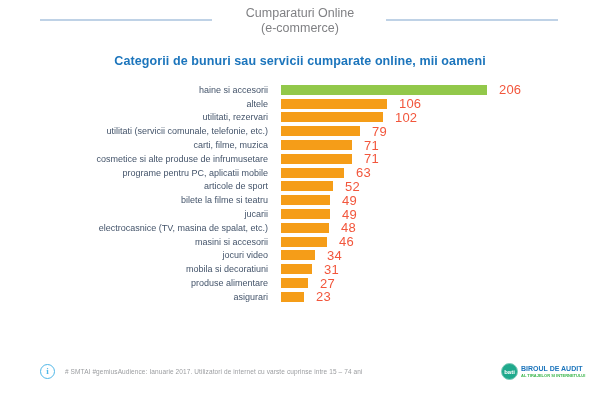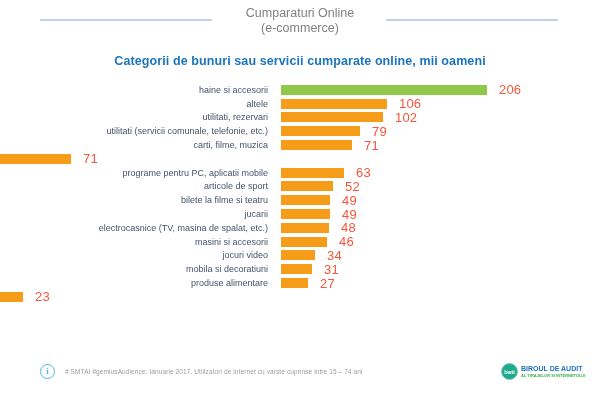--- a/index.html
+++ b/index.html
@@ -83,20 +83,21 @@
         <div class="label">utilitati (servicii comunale, telefonie, etc.)</div>
         <div class="bar" style="width: 79px; background: rgb(245, 157, 24);"></div>
         <div class="val">79</div>
       </div>
       <div class="row">
         <div class="label">carti, filme, muzica</div>
         <div class="bar" style="width: 71px; background: rgb(245, 157, 24);"></div>
         <div class="val">71</div>
       </div>
       <div class="row">
+        <div class="label">cosmetice si alte produse de infrumusetare</div>
         <div class="bar" style="width: 71px; background: rgb(245, 157, 24);"></div>
         <div class="val">71</div>
       </div>
       <div class="row">
         <div class="label">programe pentru PC, aplicatii mobile</div>
         <div class="bar" style="width: 63px; background: rgb(245, 157, 24);"></div>
         <div class="val">63</div>
       </div>
       <div class="row">
         <div class="label">articole de sport</div>
@@ -132,20 +133,21 @@
         <div class="label">mobila si decoratiuni</div>
         <div class="bar" style="width: 31px; background: rgb(245, 157, 24);"></div>
         <div class="val">31</div>
       </div>
       <div class="row">
         <div class="label">produse alimentare</div>
         <div class="bar" style="width: 27px; background: rgb(245, 157, 24);"></div>
         <div class="val">27</div>
       </div>
       <div class="row">
+        <div class="label">asigurari</div>
         <div class="bar" style="width: 23px; background: rgb(245, 157, 24);"></div>
         <div class="val">23</div>
       </div>
     </div>
 
   <div class="footer">
     <div class="info-icon">i</div>
     <div class="note"># SMTAI #gemiusAudience: Ianuarie 2017. Utilizatori de internet cu varste cuprinse intre 15 – 74 ani</div>
   </div>
 

